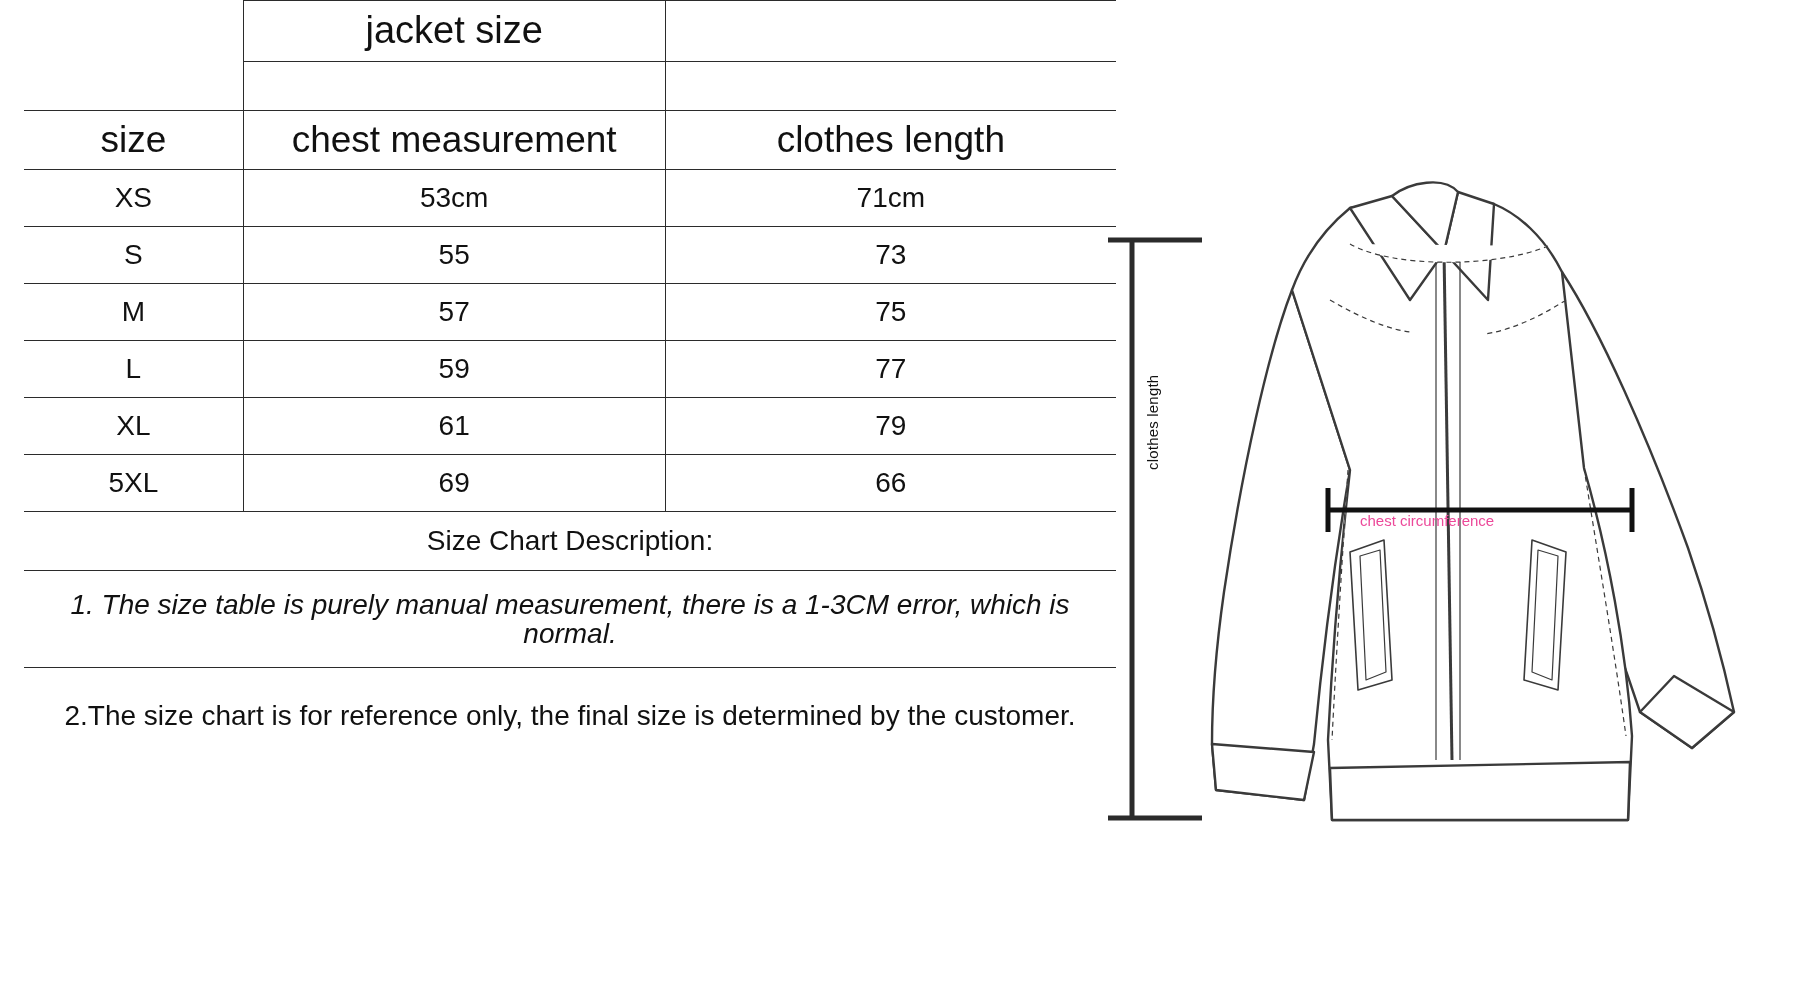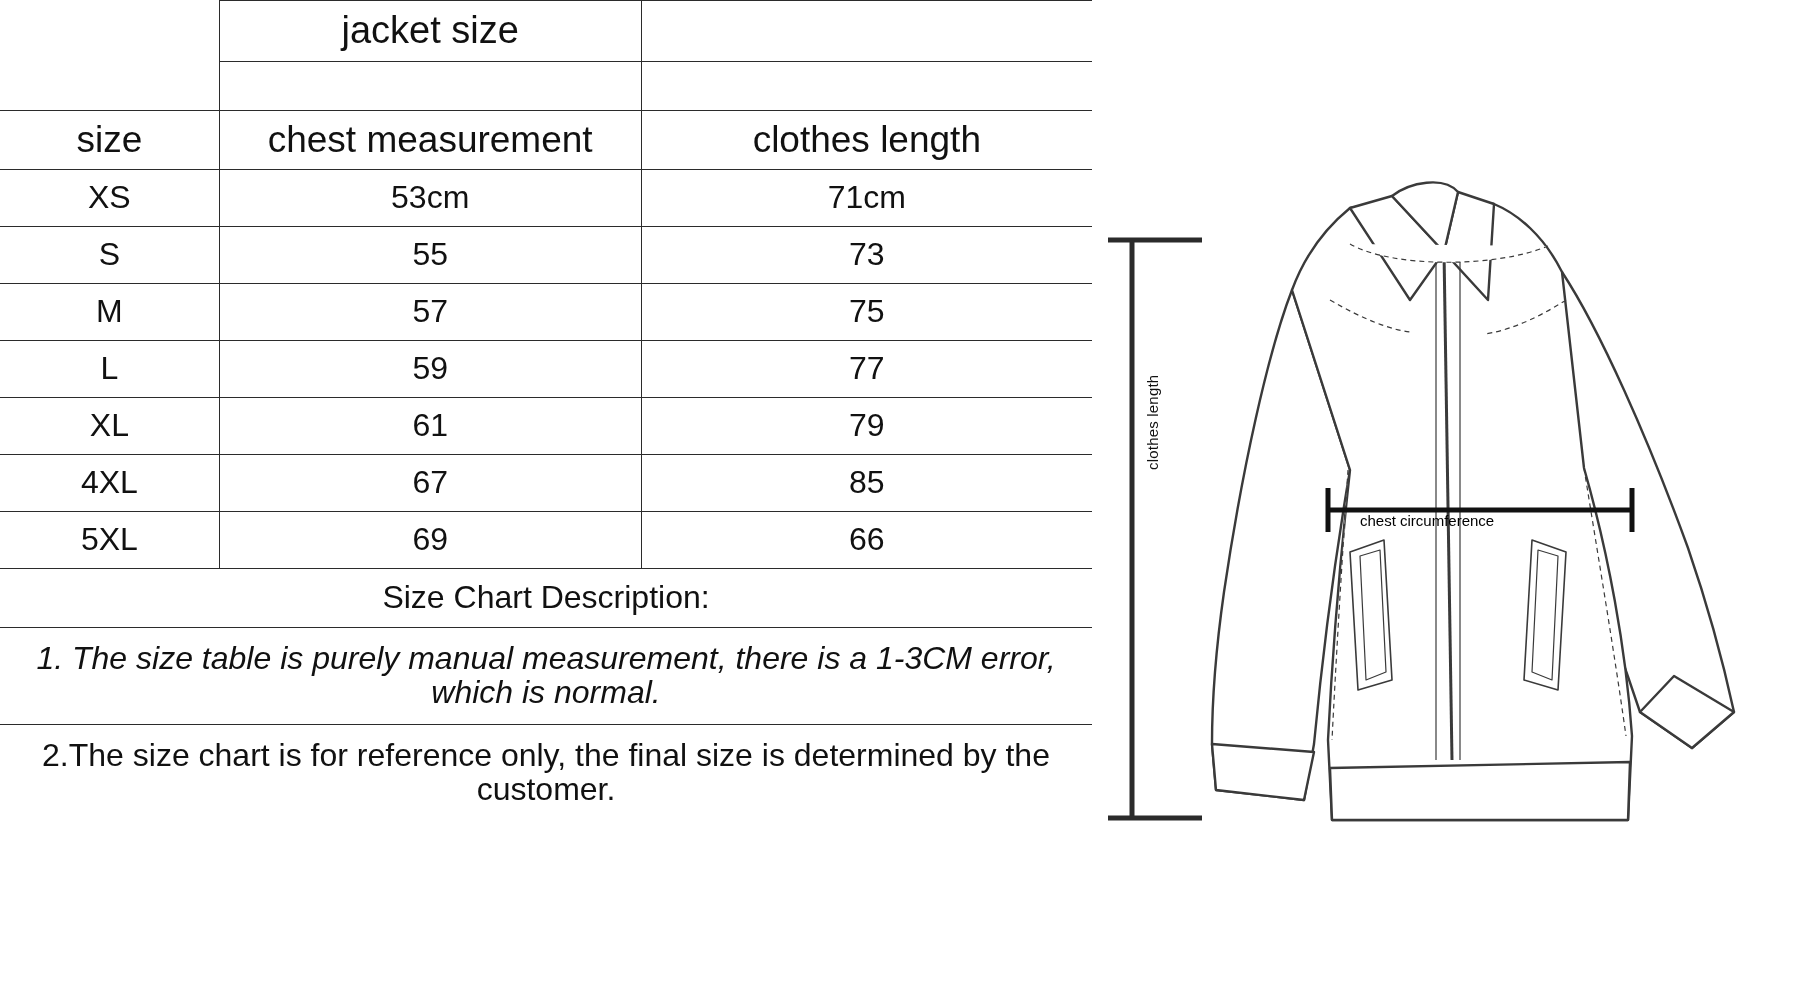--- a/index.html
+++ b/index.html
@@ -21,31 +21,32 @@
     height: 1000px;
   }
 
   
   .table-wrap {
     position: absolute;
     left: 0;
     top: 0;
     width: 1092px;
     height: 1000px;
+    padding-left: 24px;
   }
   table.size-table {
     border-collapse: collapse;
     width: 1092px;
     table-layout: fixed;
   }
   table.size-table td {
     border: 1px solid #2b2b2b;
     text-align: center;
     vertical-align: middle;
-    font-size: 32px;
+    font-size: 28px;
     font-weight: 400;
     padding: 0;
     line-height: 1.05;
     color: #111;
   }
   .col-size   { width: 212px; }
   .col-chest  { width: 408px; }
   .col-length { width: 436px; }
 
   tr.title-row td { height: 60px; font-size: 38px; }
@@ -99,21 +100,21 @@
     letter-spacing: .2px;
     white-space: nowrap;
     color: #111;
   }
   .hlabel {
     position: absolute;
     left: 268px;
     top: 512px;
     font-size: 15px;
     white-space: nowrap;
-    color: #000000;
+    color: #ec4899;
   }
 </style>
 </head>
 <body>
 
 <div class="page">
 
   <div class="table-wrap">
     <table class="size-table">
       <colgroup>
@@ -157,25 +158,20 @@
           <td class="no-left-border">L</td>
           <td>59</td>
           <td class="no-right-border">77</td>
         </tr>
         <tr class="data-row">
           <td class="no-left-border">XL</td>
           <td>61</td>
           <td class="no-right-border">79</td>
         </tr>
         <tr class="data-row">
-          <td class="no-left-border">4XL</td>
-          <td>67</td>
-          <td class="no-right-border">85</td>
-        </tr>
-        <tr class="data-row">
           <td class="no-left-border">5XL</td>
           <td>69</td>
           <td class="no-right-border">66</td>
         </tr>
 
         <tr>
           <td class="desc-title no-left-border no-right-border" colspan="3">Size Chart Description:</td>
         </tr>
         <tr>
           <td class="desc-body no-left-border no-right-border" colspan="3">1. The size table is purely manual measurement, there is a 1-3CM error, which is normal.</td>

